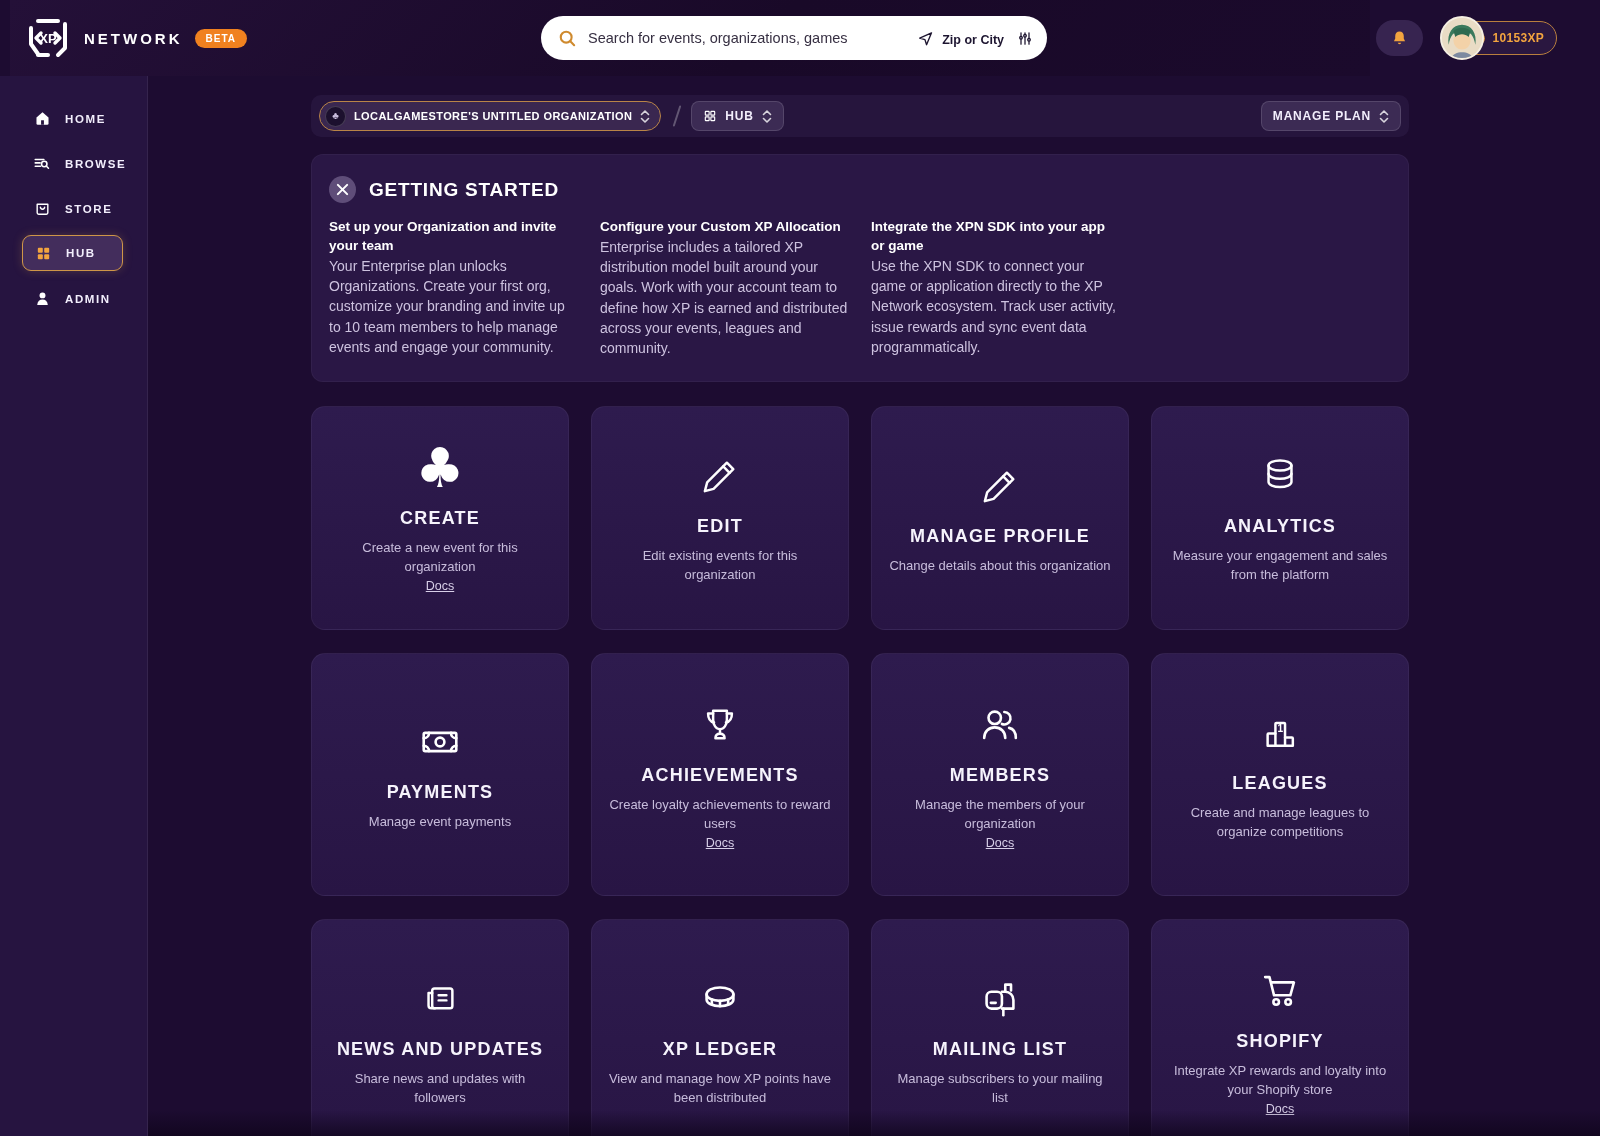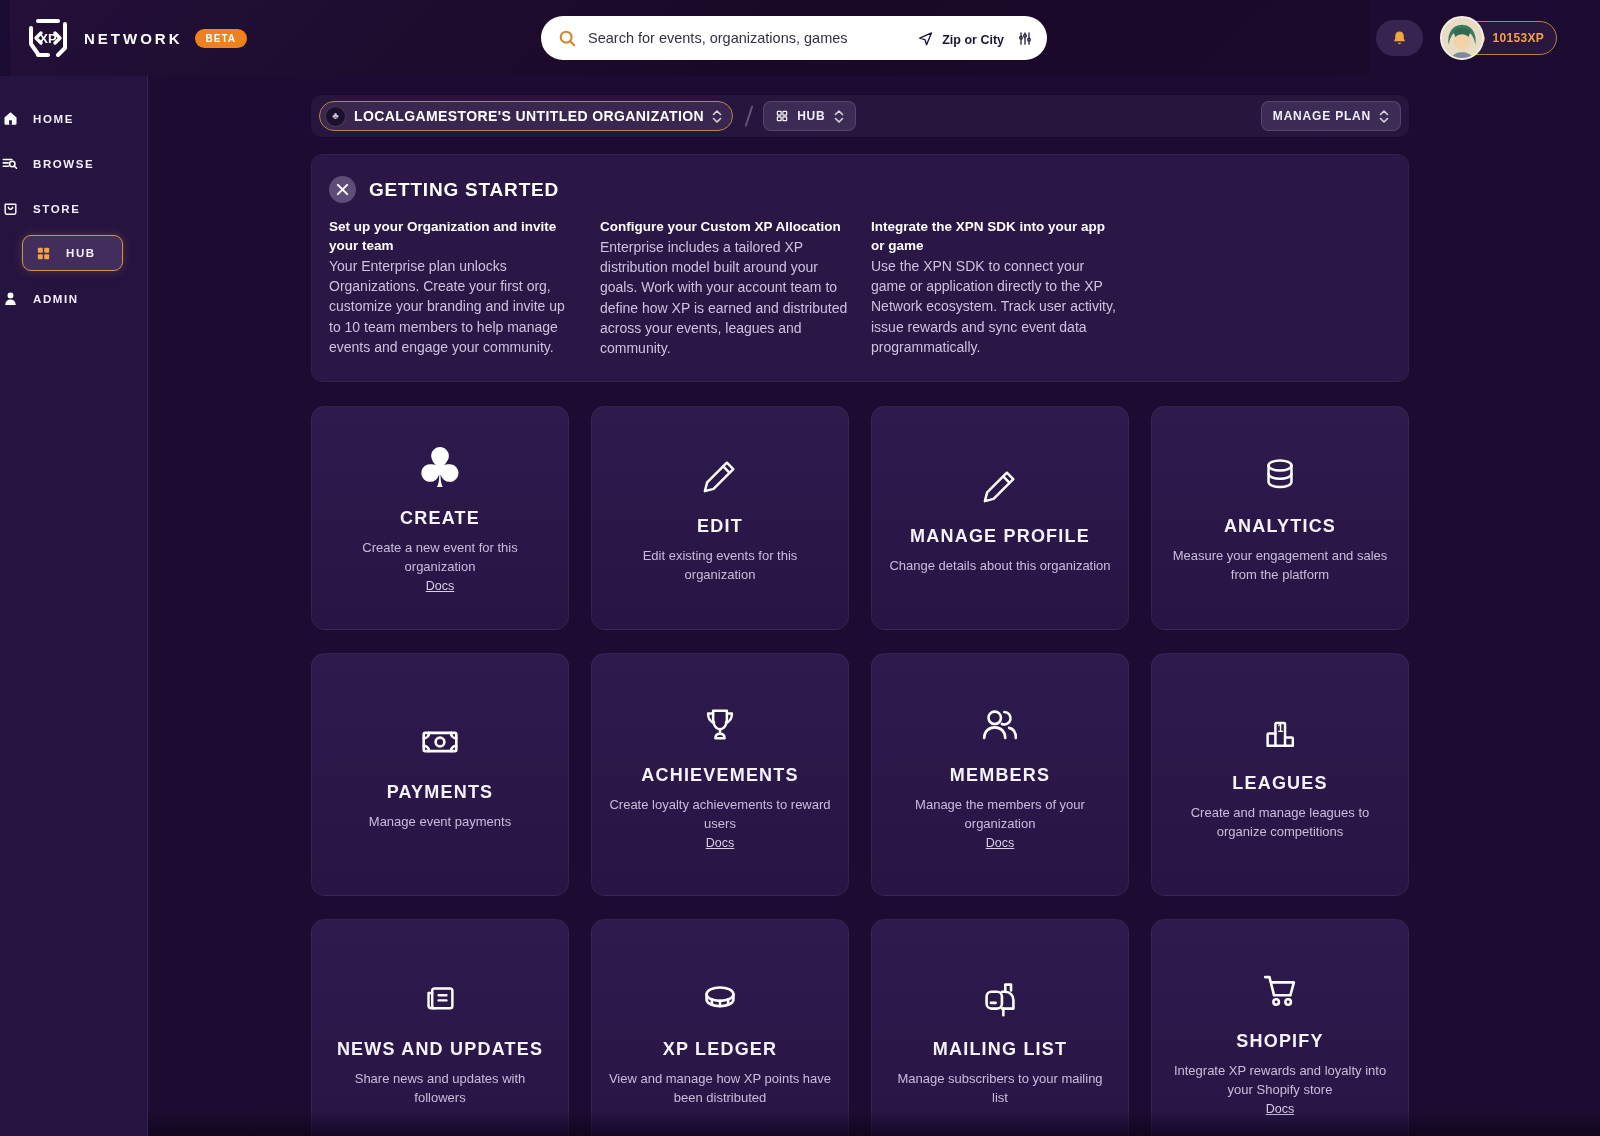--- a/index.html
+++ b/index.html
@@ -56,21 +56,21 @@
   }
   .xp-balance{font-size:12px;font-weight:bold;color:#f2a43f;letter-spacing:.3px;}
 
   
   .sidebar{
     position:absolute;top:76px;left:0;width:148px;height:1060px;
     background:#261440;border-right:1px solid rgba(255,255,255,.07);
     padding-top:20px;z-index:4;
   }
   .side-item{
-    height:45px;display:flex;align-items:center;cursor:pointer;
+    height:45px;display:flex;align-items:center;padding-left:32px;cursor:pointer;
   }
   .side-item .icon-box{width:20px;display:flex;justify-content:center;}
   .side-label{margin-left:13px;font-size:11.5px;font-weight:bold;letter-spacing:1.6px;color:#f2eefc;}
   .side-item.active{
     margin:4px 24px 5px 22px;height:36px;padding-left:10px;border-radius:9px;
     background:#432d5c;border:1.5px solid #cf9648;
     box-shadow:0 0 10px rgba(207,150,72,.25);
   }
 
   
@@ -85,21 +85,21 @@
   .org-select{
     height:30px;border-radius:15px;background:#3a2750;border:1px solid #b98447;
     display:flex;align-items:center;gap:8px;padding:0 10px 0 5px;cursor:pointer;
   }
   .org-avatar{
     width:21px;height:21px;border-radius:50%;background:#1c102e;
     border:1px solid rgba(255,255,255,.18);
     display:flex;align-items:center;justify-content:center;
     font-size:10px;color:#cbbfe0;line-height:1;
   }
-  .org-name{font-size:14px;font-weight:bold;letter-spacing:.4px;color:#fff;text-align:center;}
+  .org-name{font-size:11px;font-weight:bold;letter-spacing:.4px;color:#fff;text-align:center;}
   .slash-sep{width:2px;height:22px;background:rgba(255,255,255,.28);transform:rotate(18deg);margin:0 13px 0 15px;border-radius:1px;}
   .pill-btn{
     height:30px;border-radius:8px;background:#3c2b54;border:1px solid rgba(255,255,255,.13);
     display:flex;align-items:center;gap:8px;padding:0 11px;cursor:pointer;
   }
   .pill-btn .pill-label{font-size:12px;font-weight:bold;letter-spacing:.8px;color:#f2eefc;}
   .context-spacer{flex:1;}
 
   
   .gs-panel{

